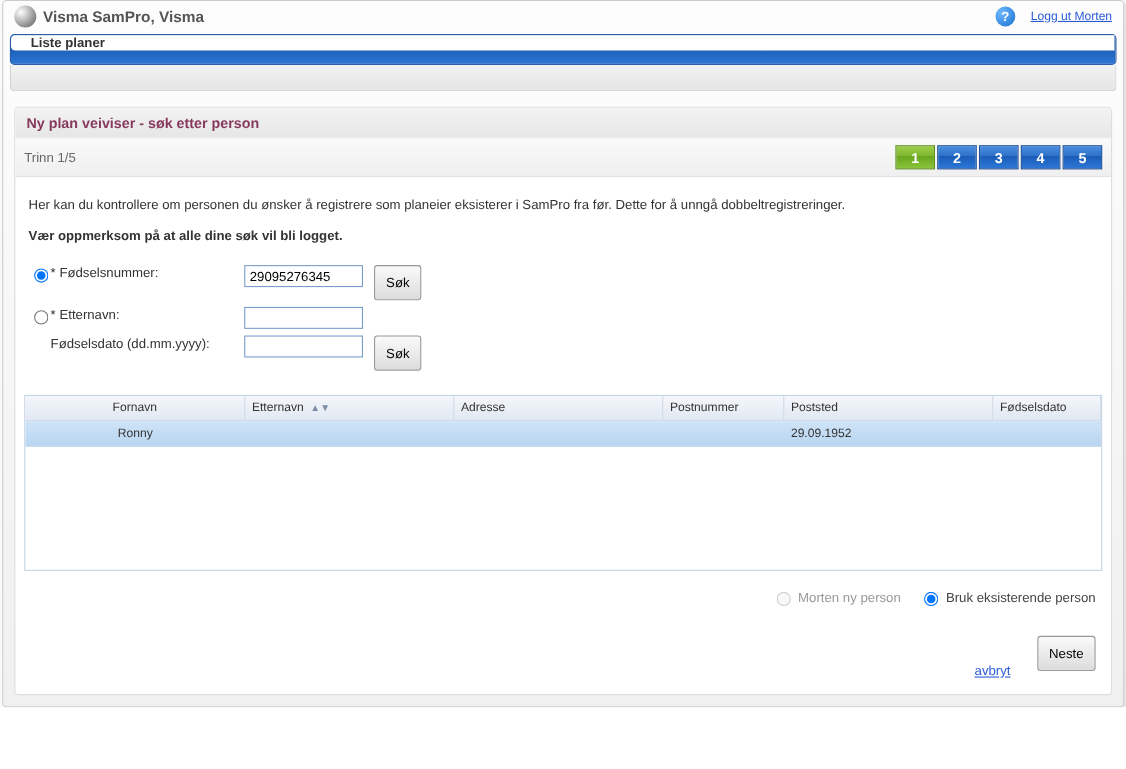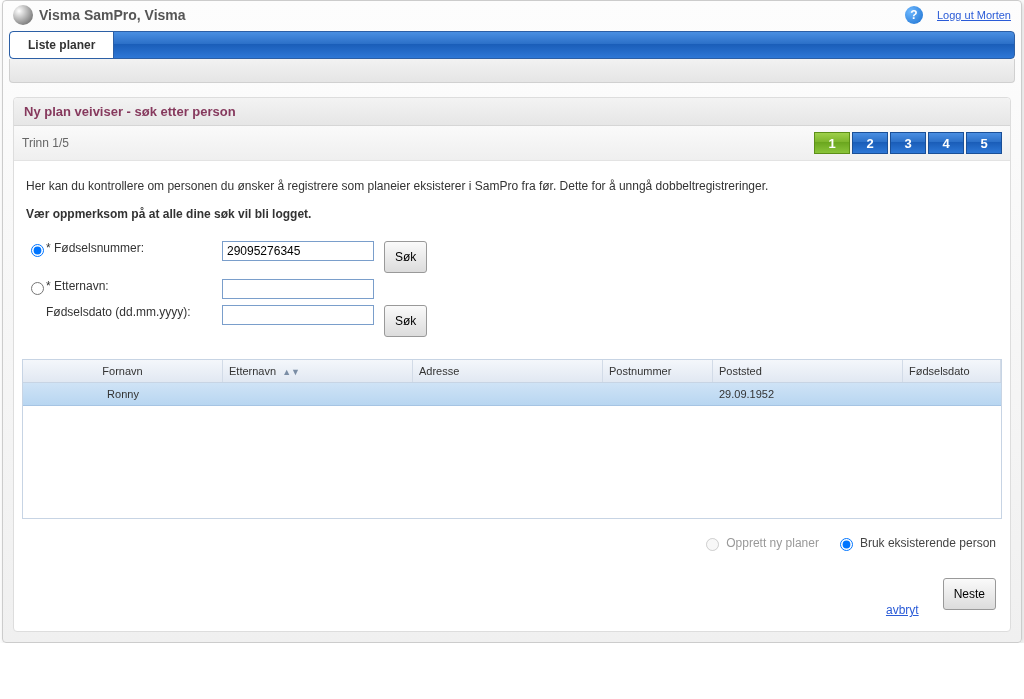--- a/index.html
+++ b/index.html
@@ -58,20 +58,21 @@
   .tabbar-wrap {
     margin: 0 6px;
   }
   .tabbar {
     display: flex;
     background: linear-gradient(to bottom, #4a8fe2 0%, #2c70c8 45%, #1a5db8 46%, #2d77d6 100%);
     border: 1px solid #2c5fa5;
     border-radius: 4px;
     height: 28px;
     align-items: stretch;
+    flex-direction: column;
   }
   .tab {
     padding: 0 18px;
     display: flex;
     align-items: center;
     color: #fff;
     font-weight: bold;
     font-size: 12px;
     cursor: pointer;
     border-right: 1px solid rgba(255,255,255,0.3);
@@ -159,21 +160,21 @@
     width: 20px;
     display: flex;
     justify-content: center;
   }
   .label-col {
     width: 176px;
     font-size: 12px;
     color: #333;
   }
   .input-col input[type="text"] {
-    width: 152px;
+    width: 108px;
     height: 20px;
     border: 1px solid #7a9ecb;
     padding: 1px 4px;
     font-family: inherit;
     font-size: 12px;
   }
   .btn {
     height: 32px;
     padding: 0 10px;
     margin-left: 10px;
@@ -329,21 +330,21 @@
         <div class="cell col-adresse"></div>
         <div class="cell col-postnr"></div>
         <div class="cell col-poststed"></div>
         <div class="cell col-fdato">29.09.1952</div>
       </div>
     </div>
 
     <div class="radio-options">
       <label>
         <input type="radio" name="personmode" disabled="" style="">
-        <span>Opprett ny planer</span>
+        <span>Morten ny person</span>
       </label>
       <label>
         <input type="radio" name="personmode" checked="" style="">
         <span>Bruk eksisterende person</span>
       </label>
     </div>
 
     <div class="footer-row">
       <a class="link">avbryt</a>
       <button class="btn">Neste</button>

